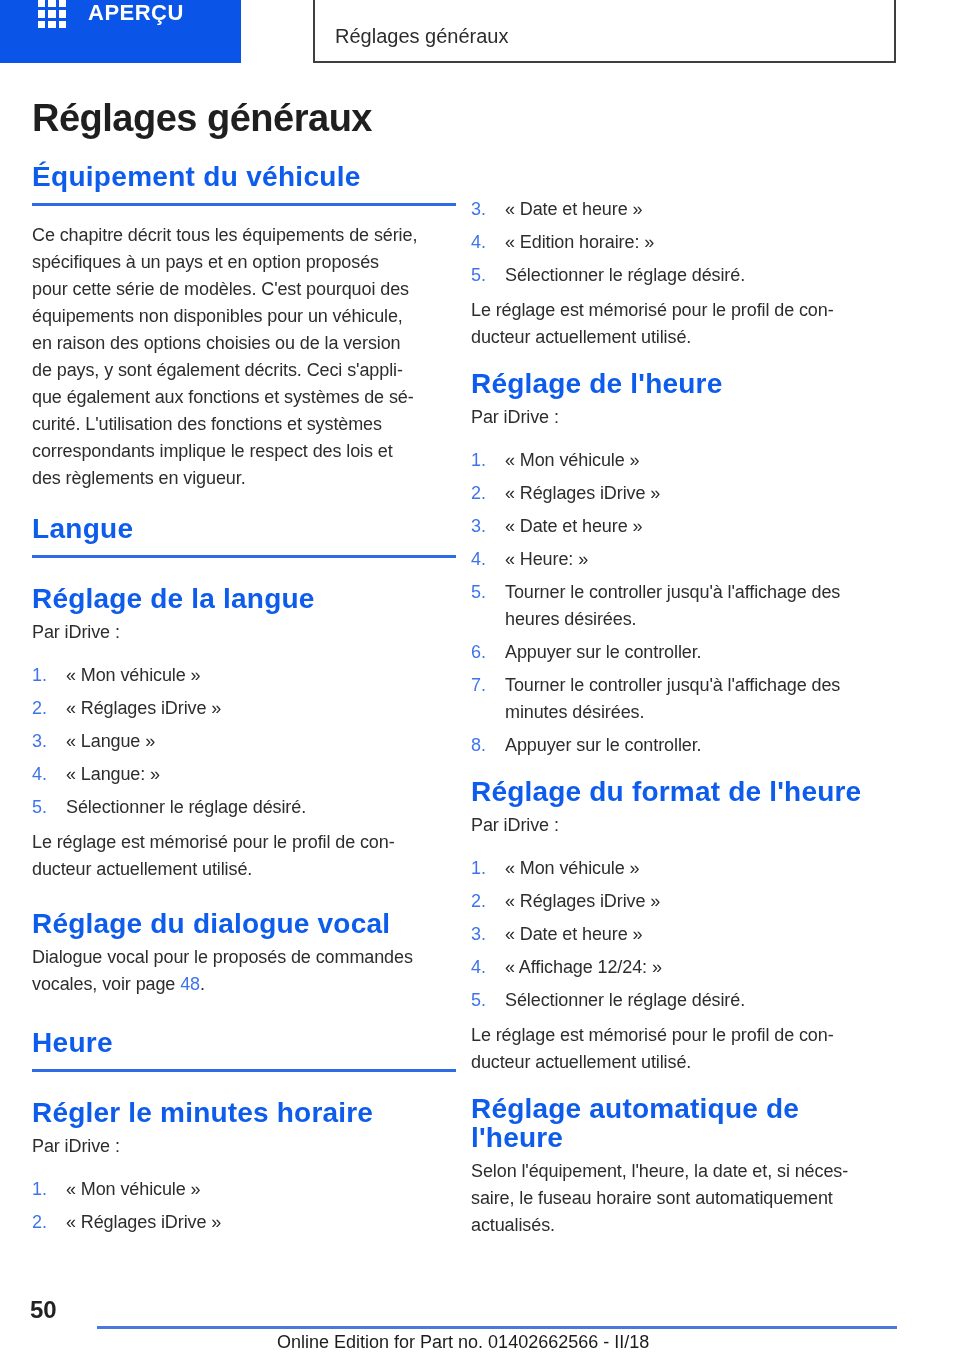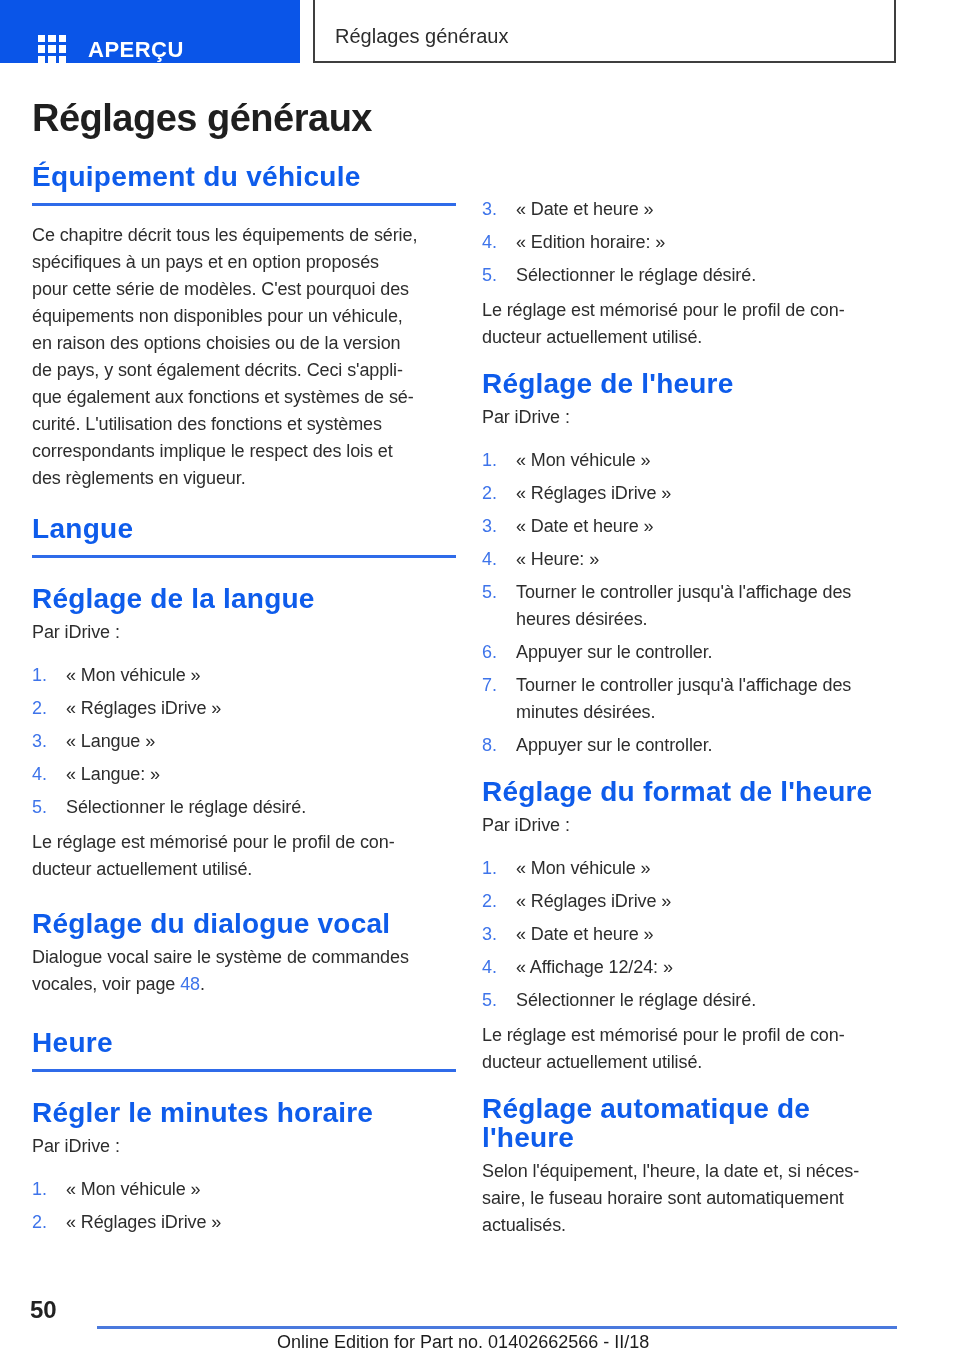--- a/index.html
+++ b/index.html
@@ -3,42 +3,42 @@
 <meta charset="utf-8">
 <style>
   html,body { margin:0; padding:0; background:#ffffff; }
   .page {
     position:relative; width:960px; height:1362px; background:#ffffff;
     font-family:"Liberation Sans", sans-serif; color:#2d2d2d; overflow:hidden;
   }
 
   
   .tab {
-    position:absolute; left:0; top:0; width:300px; height:63px;
-    background:#0a55e8; display:flex; align-items:flex-end;
+    position:absolute; left:0; top:0; width:241px; height:63px;
+    background:#0a55e8; display:flex; align-items:flex-start;
   }
   .grid-icon {
     margin-left:38px; width:28px; height:28px;
     display:grid; grid-template-columns:repeat(3,1fr); grid-template-rows:repeat(3,1fr); gap:3px;
   }
   .grid-icon span { background:#ffffff; }
   .tab-label {
     margin-left:22px; color:#ffffff; font-size:22px; font-weight:bold; letter-spacing:0.5px;
   }
   .crumb-box {
     position:absolute; left:313px; top:0; width:583px; height:63px; box-sizing:border-box;
     border:2px solid #3f3f3f; border-top:none; background:#ffffff;
     display:flex; align-items:center; padding-top:12px;
   }
   .crumb-box .crumb { margin-left:20px; font-size:20px; color:#2d2d2d; }
 
   
   .col { position:absolute; top:0; width:424px; font-size:18px; line-height:27px; letter-spacing:-0.1px; }
   .col-left  { left:32px; }
-  .col-right { left:482px; }
+  .col-right { left:471px; }
 
   h1 {
     margin:96px 0 0; font-size:38px; line-height:44px; font-weight:bold;
     color:#1f1f1f; letter-spacing:-0.5px;
   }
   h2 {
     margin:20px 0 0; padding-bottom:9px; border-bottom:3px solid #2f6be9;
     font-size:28px; line-height:34px; font-weight:bold; color:#0e5ceb; letter-spacing:0.3px;
   }
   h2.mt-54 { }
@@ -116,21 +116,21 @@
       <li>« Mon véhicule »</li>
       <li>« Réglages iDrive »</li>
       <li>« Langue »</li>
       <li>« Langue: »</li>
       <li>Sélectionner le réglage désiré.</li>
     </ol>
     <p class="note">Le réglage est mémorisé pour le profil de con-
 ducteur actuellement utilisé.</p>
 
     <h3>Réglage du dialogue vocal</h3>
-    <p class="intro"><span>Dialogue vocal saire le système de commandes
+    <p class="intro"><span>Dialogue vocal pour le proposés de commandes
 vocales, voir page </span><a class="page-link">48</a><span>.</span></p>
 
     <h2 class="mt-28">Heure</h2>
 
     <h3>Régler le minutes horaire</h3>
     <p class="intro">Par iDrive :</p>
     <ol class="steps">
       <li>« Mon véhicule »</li>
       <li>« Réglages iDrive »</li>
     </ol>

